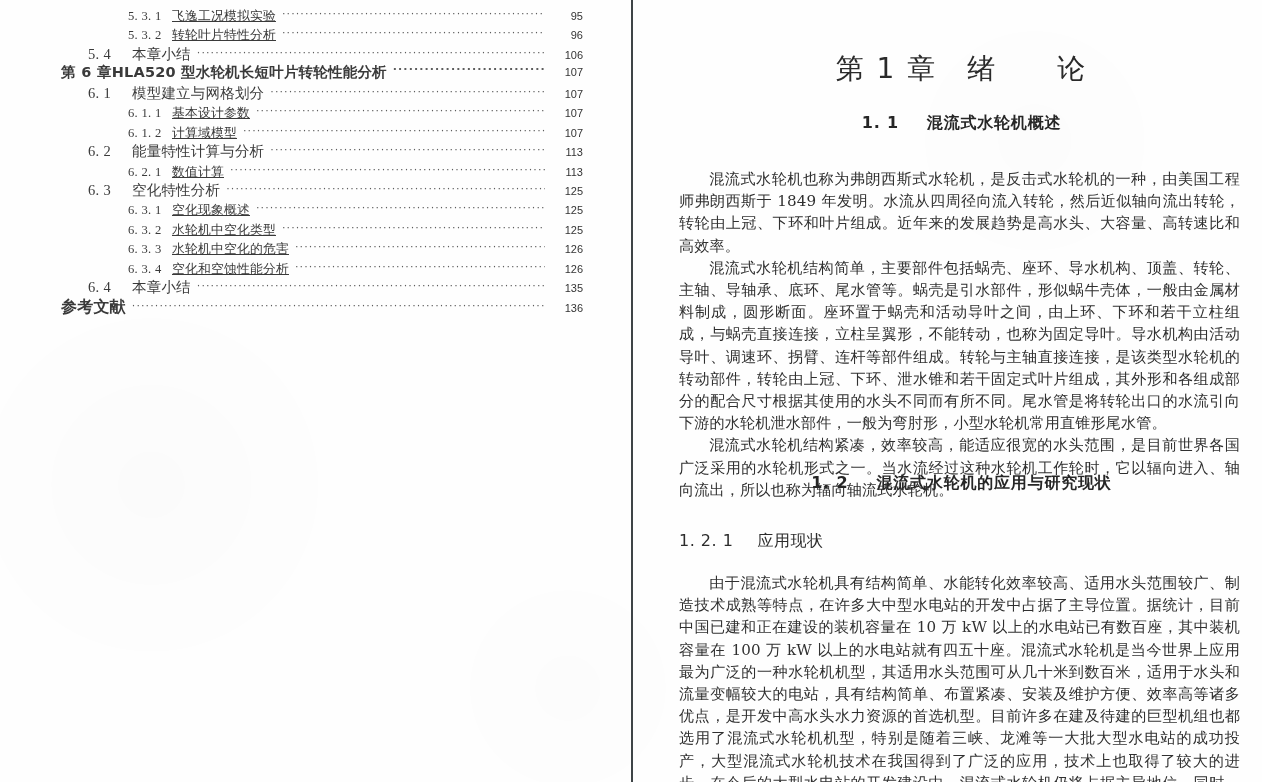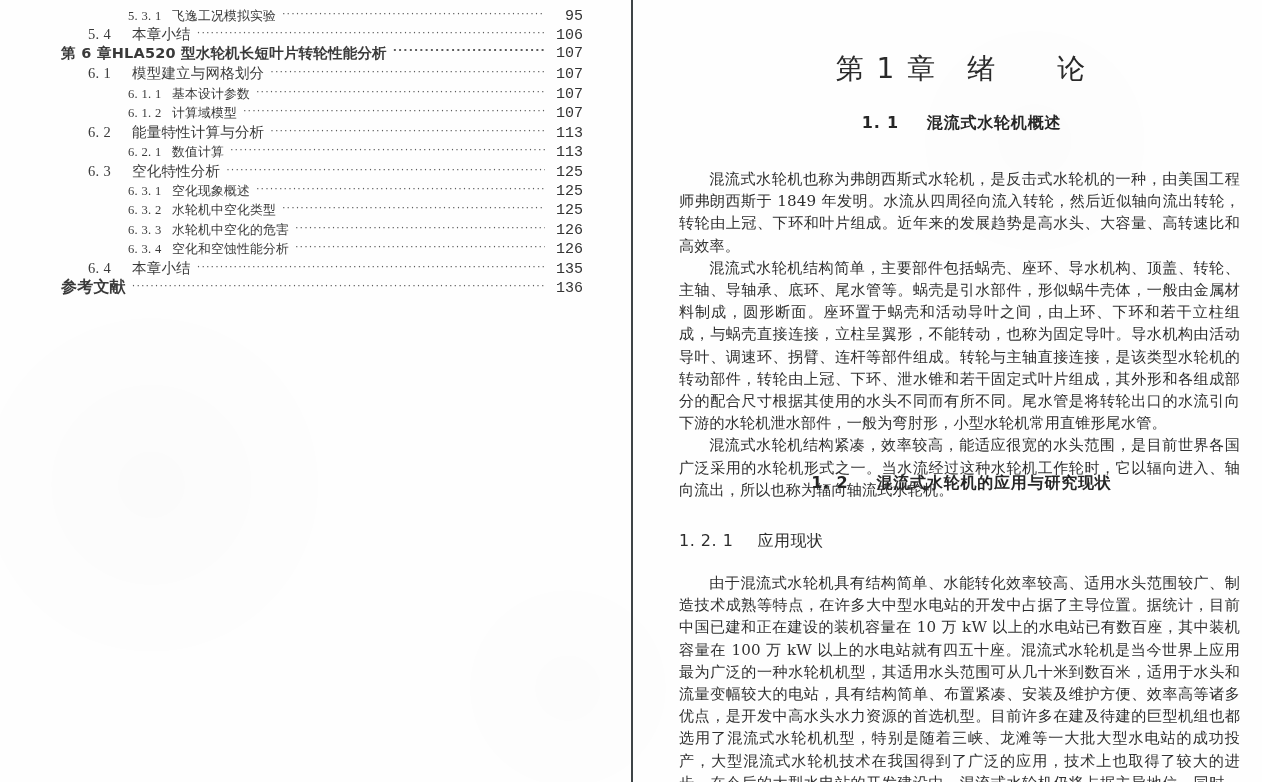--- a/index.html
+++ b/index.html
@@ -87,38 +87,38 @@
   .toc-leader::after {
     content: "···························································································································";
     font-family: "DejaVu Sans", "Liberation Sans", sans-serif;
     letter-spacing: 1.1px;
     color: #5d5d5d;
     font-size: 11px;
   }
   .toc-page {
     flex: 0 0 34px;
     text-align: right;
-    font-family: Liberation Mono, monospace;
-    font-size: 15px;
+    font-family: Liberation Sans, sans-serif;
+    font-size: 11px;
     color: #333;
   }
 
   
   .lvl-chapter { padding-left: 0px; font-weight: bold; align-items: flex-end; }
   .lvl-chapter .toc-num   { font-size: 14.5px; font-family: "DejaVu Sans","Liberation Sans",sans-serif; }
   .lvl-chapter .toc-title { font-size: 14.5px; font-weight: bold; }
   .lvl-chapter .toc-page  { font-weight: normal; }
 
   .lvl-2 { padding-left: 27px; }
   .lvl-2 .toc-num   { font-size: 14.5px; min-width: 30px; }
   .lvl-2 .toc-title { font-size: 14.5px; margin-left: 14px; }
 
   .lvl-3 { padding-left: 67px; }
   .lvl-3 .toc-num   { font-size: 12.6px; min-width: 34px; }
-  .lvl-3 .toc-title { font-size: 12.8px; margin-left: 10px; }
+  .lvl-3 .toc-title { font-size: 12.8px; margin-left: 10px; text-decoration: underline; }
 
   .lvl-back { padding-left: 0px; }
   .lvl-back .toc-title { font-size: 16px; font-weight: bold; }
 
   
   #right-page {
     position: absolute;
     left: 647px; top: 0;
     width: 629px;
     height: 586px;
@@ -188,20 +188,26 @@
   <div id="scan-noise"></div>
 
   <div id="left-page">
     <div id="toc-list">
         <div class="toc-row lvl-3">
           <span class="toc-num">5. 3. 1</span>
           <span class="toc-title">飞逸工况模拟实验</span>
           <span class="toc-leader"></span>
           <span class="toc-page">95</span>
         </div>
+        <div class="toc-row lvl-3">
+          <span class="toc-num">5. 3. 2</span>
+          <span class="toc-title">转轮叶片特性分析</span>
+          <span class="toc-leader"></span>
+          <span class="toc-page">96</span>
+        </div>
         <div class="toc-row lvl-2">
           <span class="toc-num">5. 4</span>
           <span class="toc-title">本章小结</span>
           <span class="toc-leader"></span>
           <span class="toc-page">106</span>
         </div>
         <div class="toc-row lvl-chapter">
           <span class="toc-num">第 6 章</span>
           <span class="toc-title">HLA520 型水轮机长短叶片转轮性能分析</span>
           <span class="toc-leader"></span>

